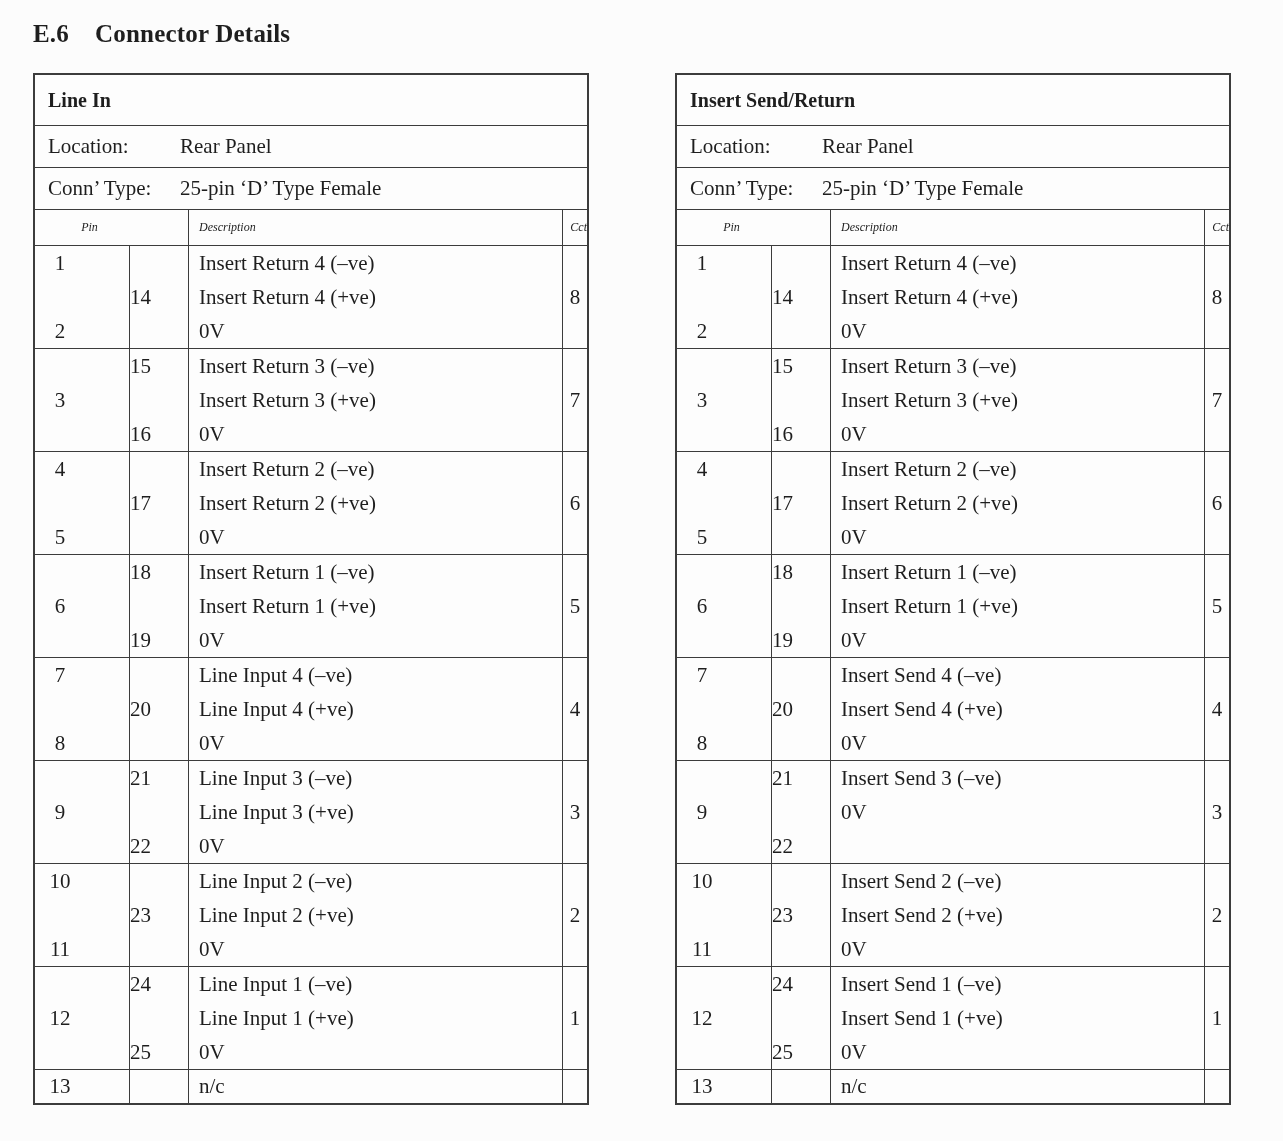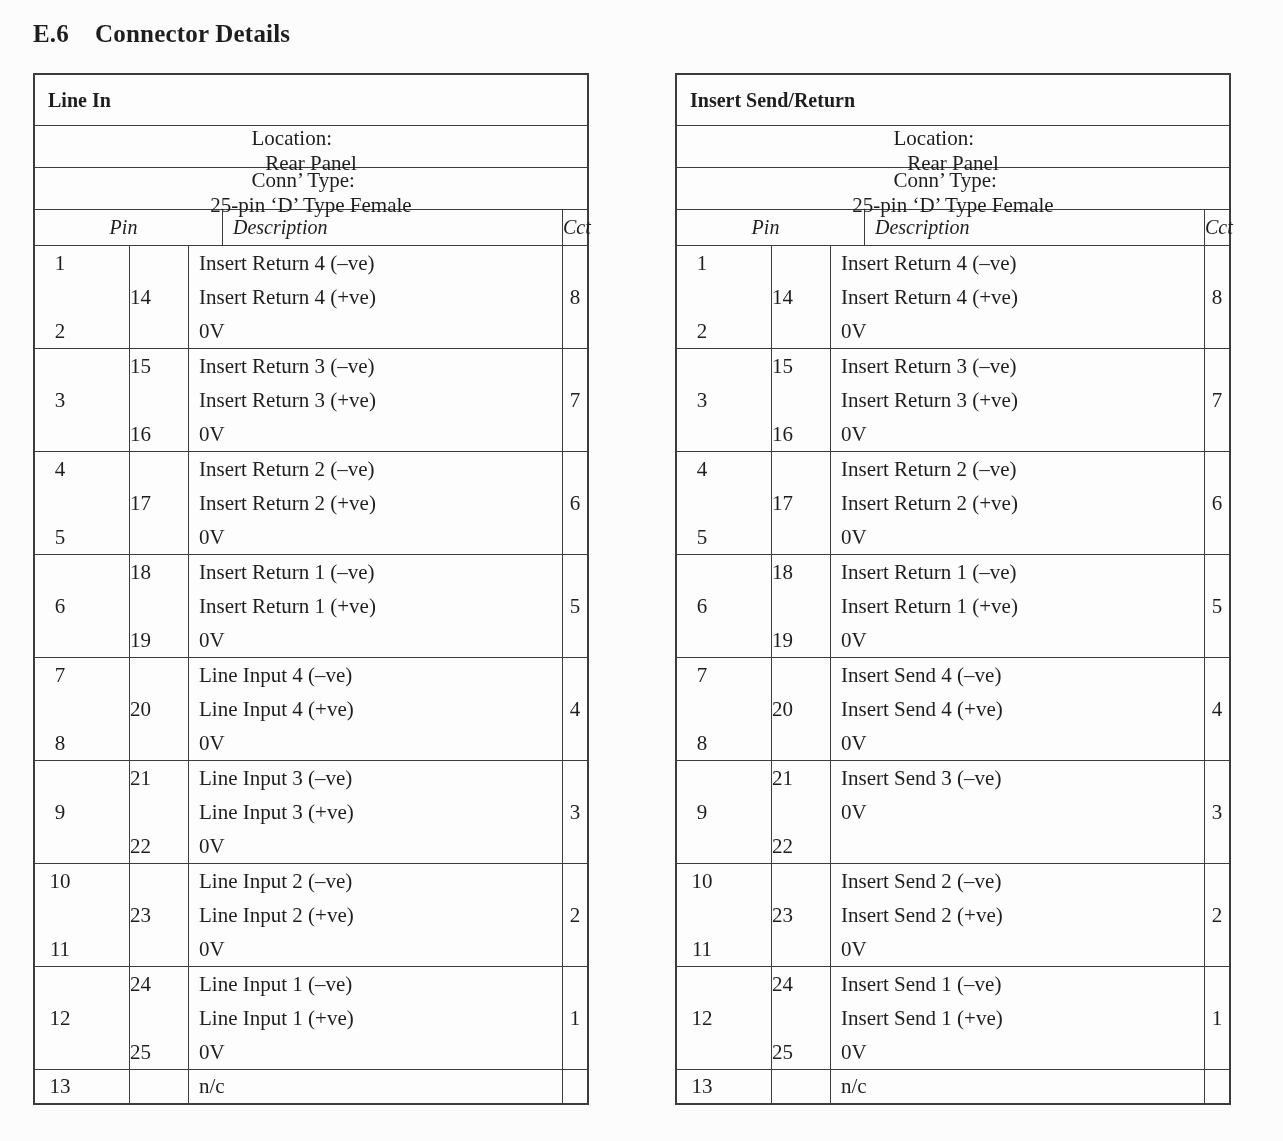--- a/index.html
+++ b/index.html
@@ -30,27 +30,26 @@
     display: flex; align-items: center;
     padding-left: 13px;
     font-size: 20px; font-weight: bold;
     border-bottom: 1.5px solid #3c3c3c;
   }
   .info-row {
     height: 41px;
     display: flex; align-items: center;
     font-size: 21px;
     border-bottom: 1.5px solid #3c3c3c;
-    flex-direction: column;
   }
   .info-label { width: 145px; padding-left: 13px; box-sizing: border-box; }
 
   .row-grid { display: grid; grid-template-columns: 50px 59px 1fr 69px; }
 
-  .header-row { height: 35px; font-size: 20px; font-style: italic; padding-left: 34px; }
+  .header-row { height: 35px; font-size: 12px; font-style: italic; }
   .hdr { line-height: 35px; }
   .pin-hdr { grid-column: 1 / 3; text-align: center; }
   .desc-hdr { padding-left: 10px; }
   .cct-hdr { text-align: right; }
 
   .bl { border-left: 1.5px solid #3c3c3c; margin-left: 44px; }
   .group { border-top: 1.5px solid #3c3c3c; }
 
   .line { height: 34px; line-height: 34px; font-size: 21px; }
   .single .line { height: 33px; line-height: 33px; }

